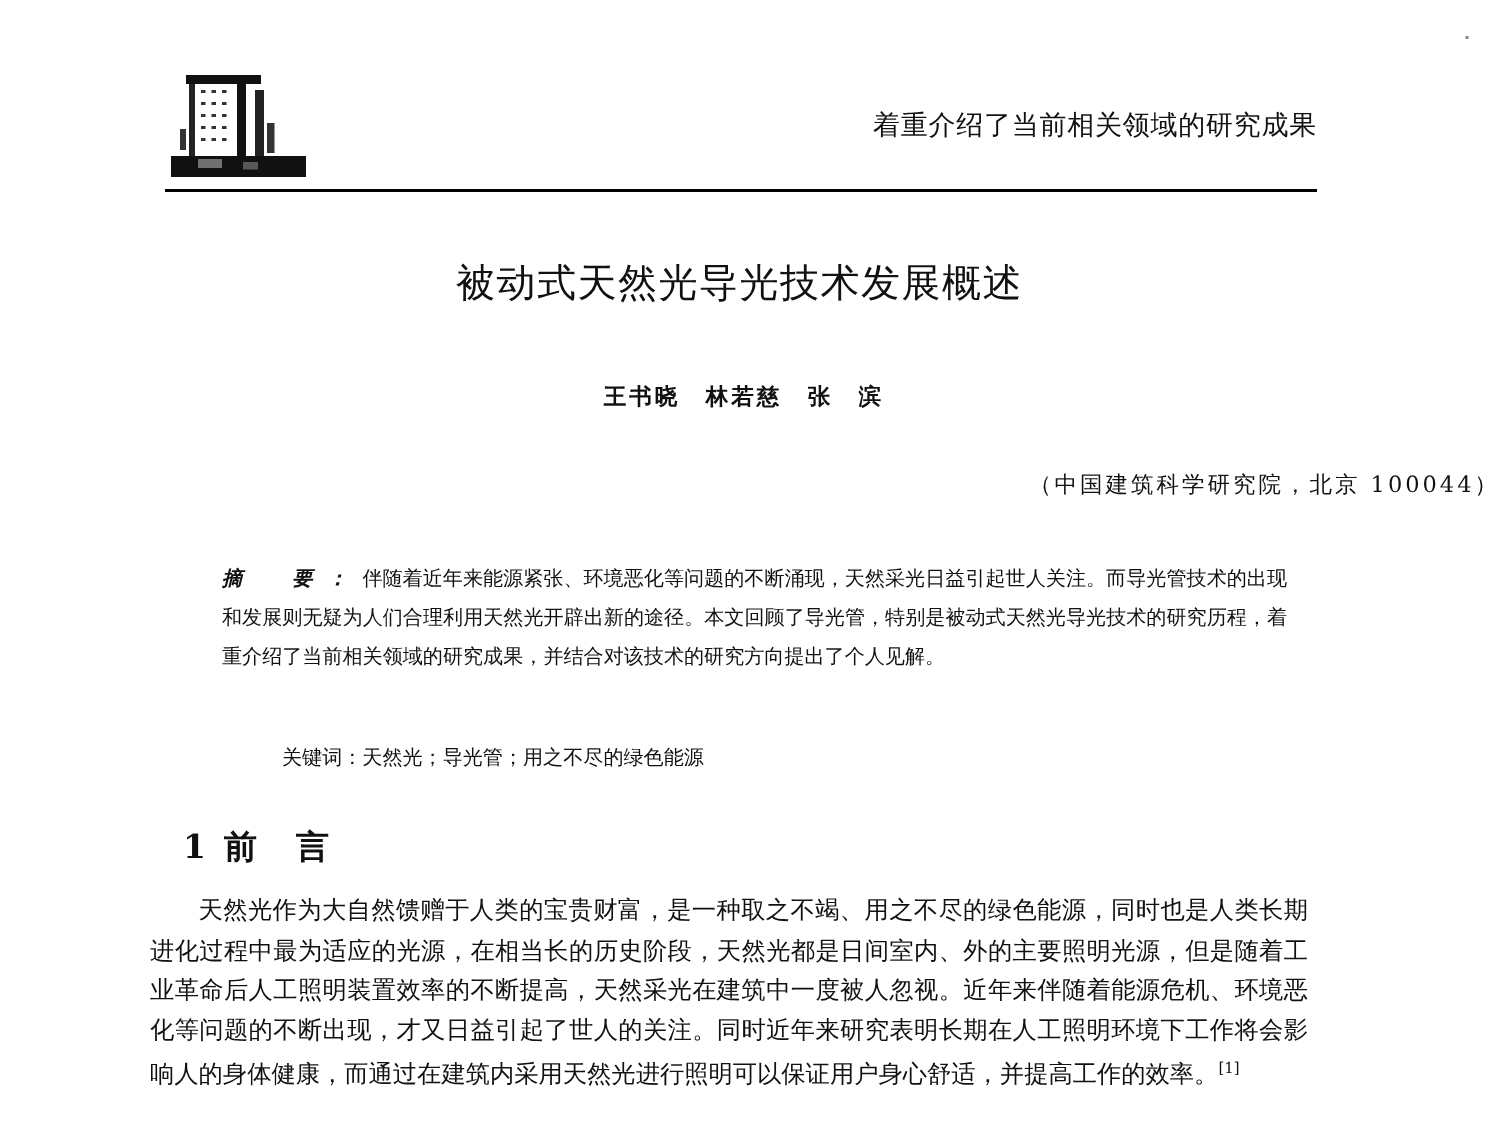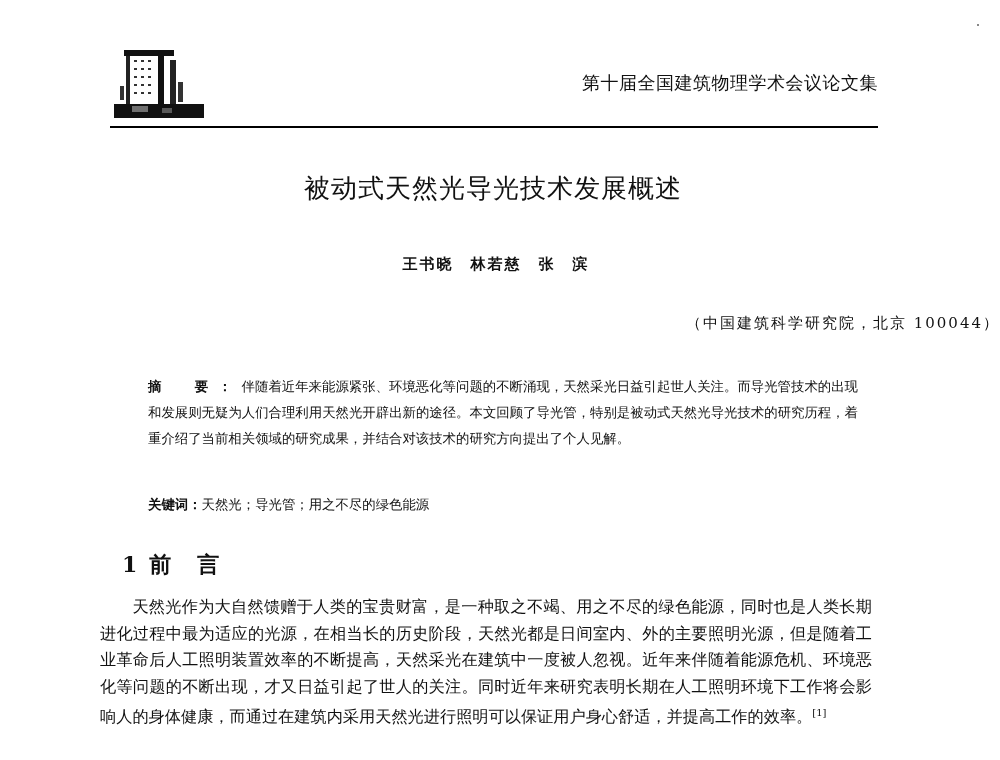--- a/index.html
+++ b/index.html
@@ -83,29 +83,31 @@
       left: 148px; top: 374px;
       width: 710px;
       font-size: 13.4px;
       line-height: 26px;
       text-align: justify;
       font-family: "DejaVu Sans", "Liberation Sans", sans-serif;
     }
     .abstract-label {
       font-weight: bold;
       letter-spacing: 10px;
+      font-style: italic;
     }
     .keywords {
       position: absolute;
       left: 148px; top: 496px;
       font-size: 13.4px;
       font-family: "DejaVu Sans", "Liberation Sans", sans-serif;
     }
     .keywords-label {
-      font-weight: bold;
+      font-weight: normal;
+      margin-left: 40px;
     }
     
     .section-heading {
       position: absolute;
       left: 122px; top: 550px;
       font-size: 22px;
       font-weight: bold;
       font-family: "DejaVu Serif", "Liberation Serif", serif;
     }
     .section-heading .num { margin-right: 12px; }
@@ -156,21 +158,21 @@
           <rect x="36" y="50" width="3" height="2"></rect>
         <rect x="8" y="44" width="4" height="14"></rect>
           <rect x="66" y="40" width="5" height="20"></rect>
       </g>
       <rect x="2" y="62" width="90" height="14" fill="#111"></rect>
       <rect x="20" y="64" width="16" height="6" fill="#fff" opacity="0.4"></rect>
       <rect x="50" y="66" width="10" height="5" fill="#fff" opacity="0.3"></rect>
     </svg>
   </div>
 
-  <div class="header-title">第十届全国建筑物理学术会议论文集</div>
+  <div class="header-title">着重介绍了当前相关领域的研究成果</div>
   <div class="header-rule"></div>
 
   <div class="paper-title">被动式天然光导光技术发展概述</div>
   <div class="authors">王书晓　林若慈　张　滨</div>
   <div class="affiliation">（中国建筑科学研究院，北京 100044）</div>
 
   <div class="abstract">
     <span class="abstract-label">摘　要：</span><span>伴随着近年来能源紧张、环境恶化等问题的不断涌现，天然采光日益引起世人关注。而导光管技术的出现和发展则无疑为人们合理利用天然光开辟出新的途径。本文回顾了导光管，特别是被动式天然光导光技术的研究历程，着重介绍了当前相关领域的研究成果，并结合对该技术的研究方向提出了个人见解。</span>
   </div>
 

